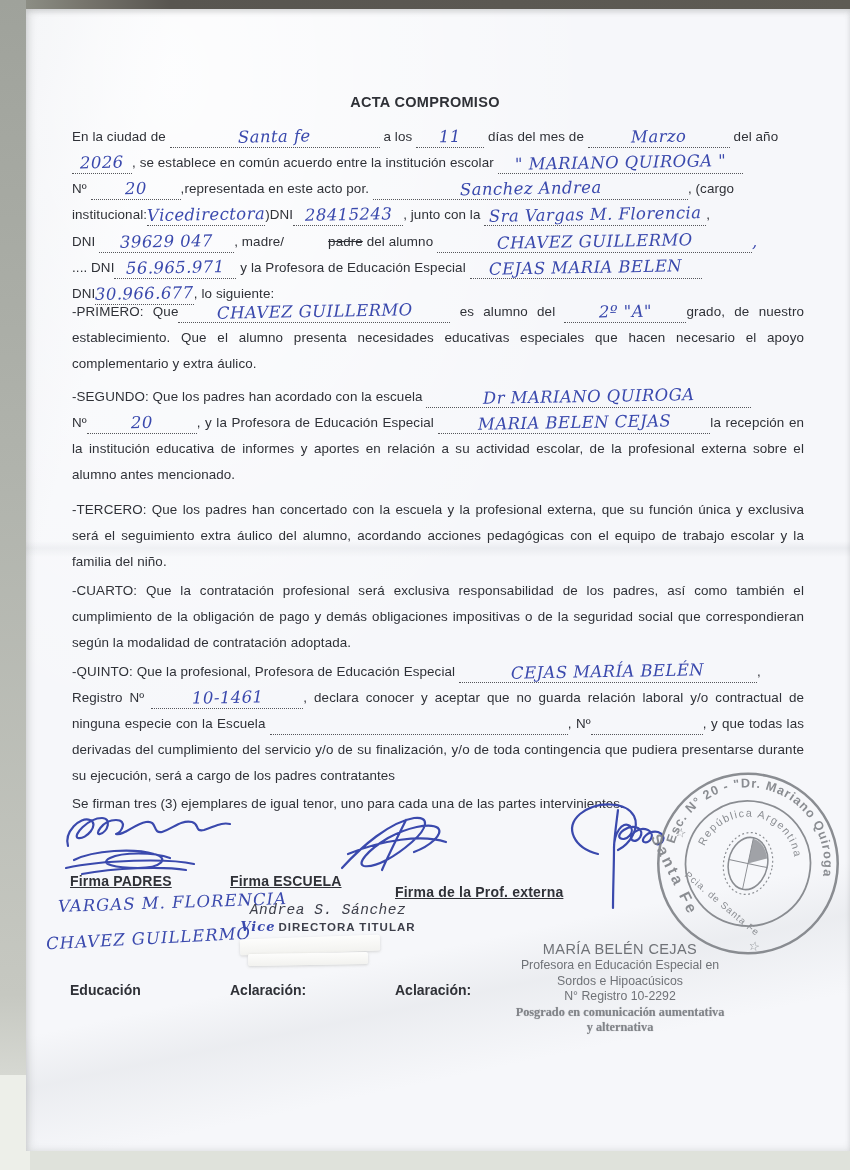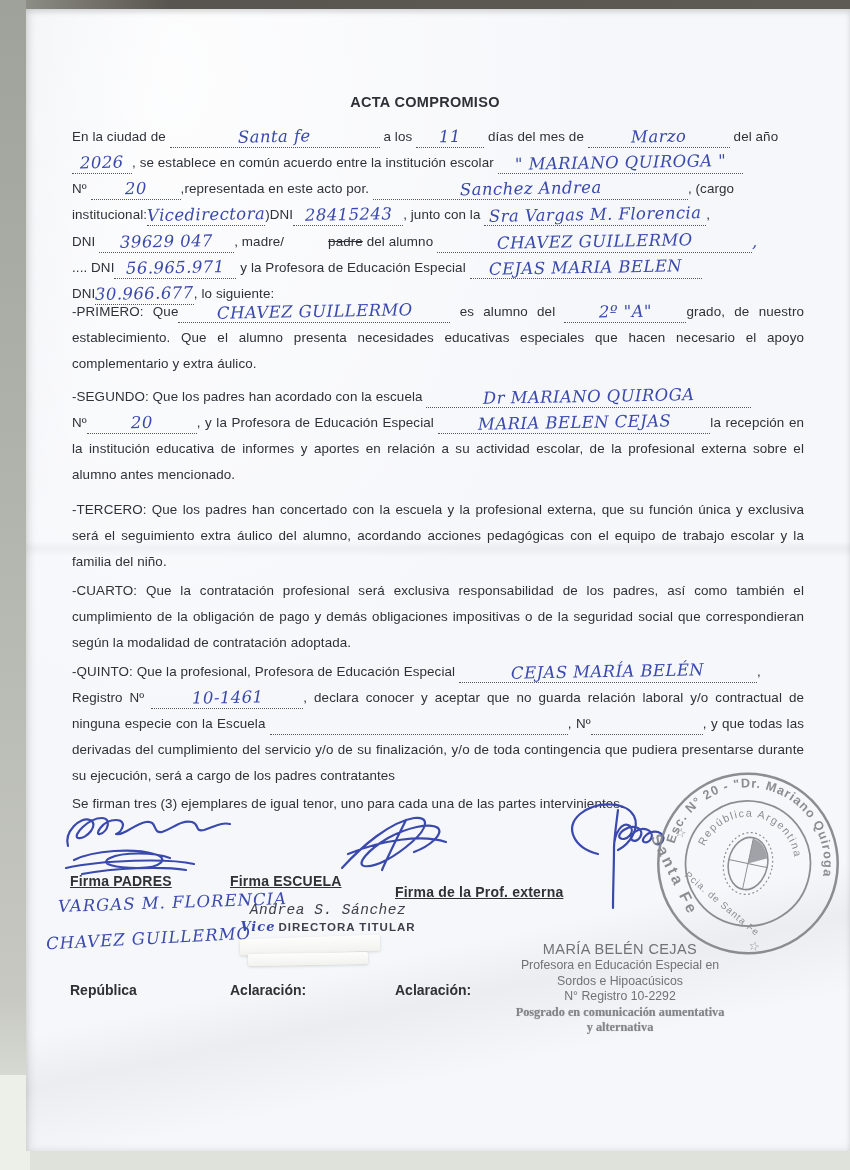--- a/index.html
+++ b/index.html
@@ -126,21 +126,21 @@
 
 <div class="prof-stamp">
   <div class="p-name">MARÍA BELÉN CEJAS</div>
   <div>Profesora en Educación Especial en</div>
   <div>Sordos e Hipoacúsicos</div>
   <div>N° Registro 10-2292</div>
   <div class="p-bold">Posgrado en comunicación aumentativa</div>
   <div class="p-bold">y alternativa</div>
 </div>
 
-<div class="aclaracion" style="left:70px">República</div>
+<div class="aclaracion" style="left:70px">Educación</div>
 <div class="aclaracion" style="left:230px">Aclaración:</div>
 <div class="aclaracion" style="left:395px">Aclaración:</div>
 
 <svg class="school-stamp" width="200" height="195" viewBox="0 0 200 200">
   <circle cx="100" cy="100" r="92" stroke-width="2.6"></circle>
   <circle cx="100" cy="100" r="64" stroke-width="1.8"></circle>
   <defs>
     <path id="arcOuter" d="M 22,100 A 78,78 0 0 1 178,100"></path>
     <path id="arcInnerTop" d="M 52,100 A 48,48 0 0 1 148,100"></path>
   </defs>

